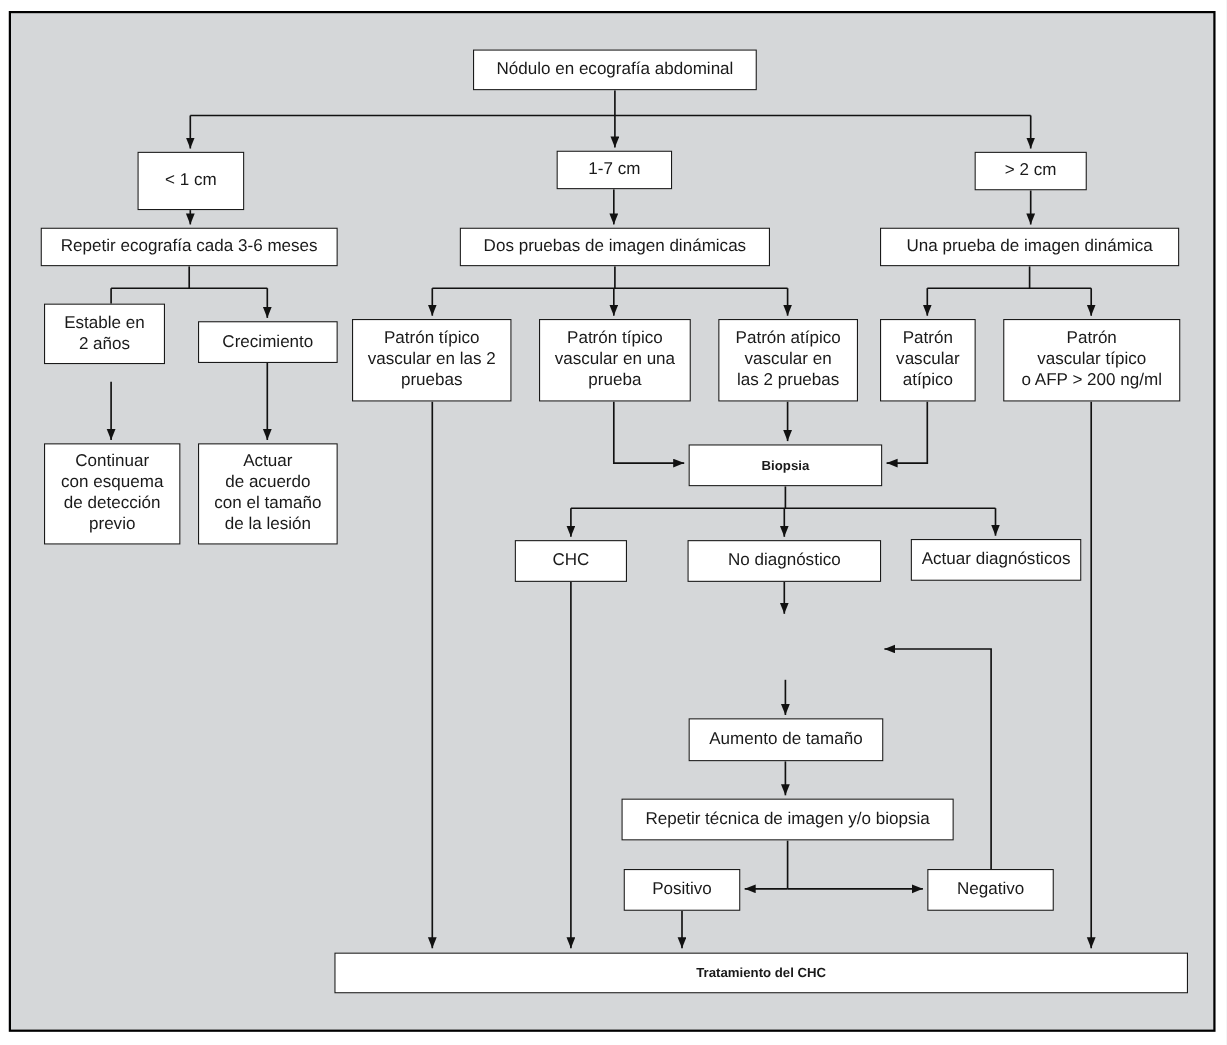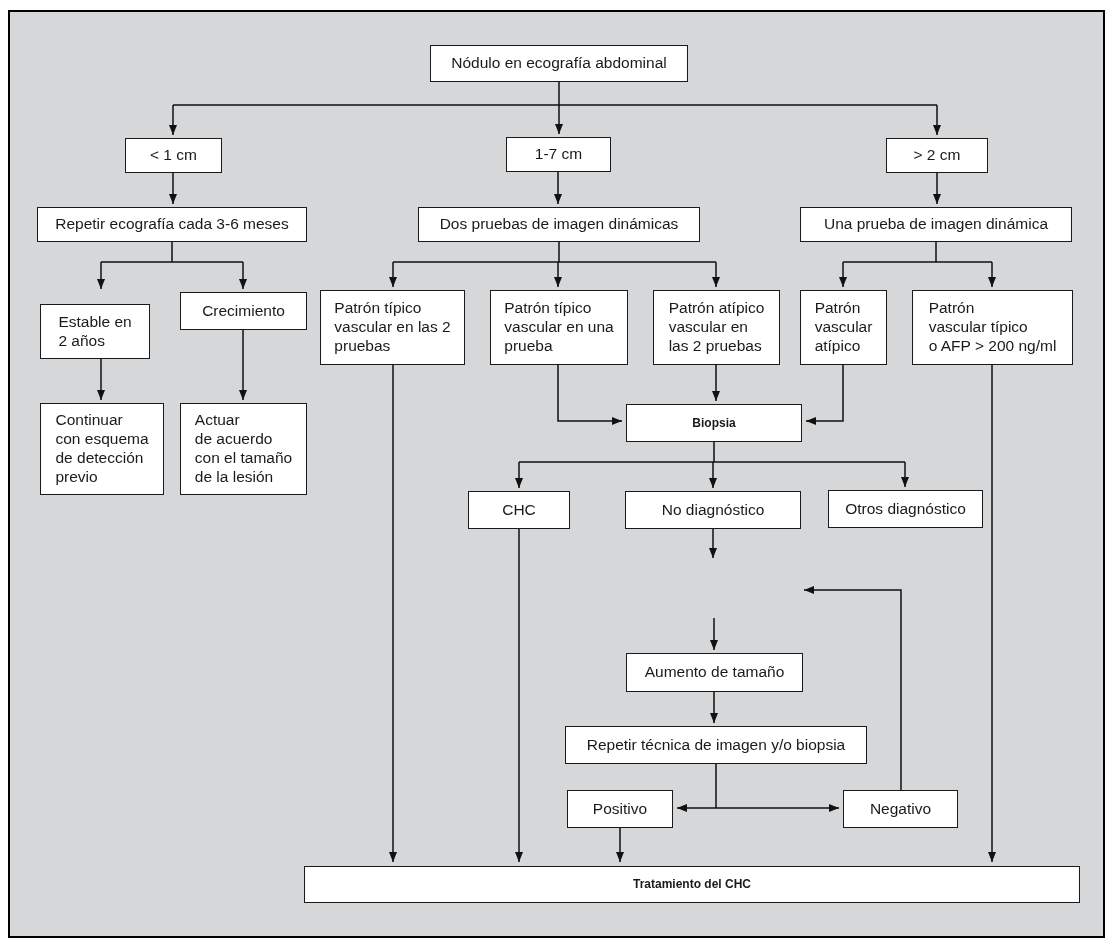--- a/index.html
+++ b/index.html
@@ -19,20 +19,21 @@
   }
   #wires { position: absolute; left: 0; top: 0; width: 1115px; height: 950px; }
   .node {
     position: absolute;
     box-sizing: border-box;
     background: #ffffff;
     border: 1.5px solid #1a1a1a;
     display: flex;
     align-items: center;
     justify-content: center;
+    text-align: center;
     white-space: pre-line;
     font-size: 15.5px;
     line-height: 1.22;
     padding: 2px 4px;
   }
   .node.bold { font-weight: bold; font-size: 12px; }
 </style>
 </head>
 <body>
 
@@ -90,27 +91,27 @@
       <path d="M901,790 L901,590 L804,590" marker-end="url(#ah)"></path>
 
       <path d="M393,365 L393,862" marker-end="url(#ah)"></path>
       <path d="M519,529 L519,862" marker-end="url(#ah)"></path>
       <path d="M620,828 L620,862" marker-end="url(#ah)"></path>
       <path d="M992,365 L992,862" marker-end="url(#ah)"></path>
     </g>
   </svg>
 
   <div class="node" style="left:430px; top:45px;  width:258px; height:37px">Nódulo en ecografía abdominal</div>
-  <div class="node" style="left:125px; top:138px; width:97px;  height:35px">&lt; 1 cm</div>
+  <div class="node" style="left:125px; top:138px; width:97px;  height:53px">&lt; 1 cm</div>
   <div class="node" style="left:506px; top:137px; width:105px; height:35px">1-7 cm</div>
   <div class="node" style="left:886px; top:138px; width:102px; height:35px">&gt; 2 cm</div>
   <div class="node" style="left:37px;  top:207px; width:270px; height:35px">Repetir ecografía cada 3-6 meses</div>
   <div class="node" style="left:418px; top:207px; width:282px; height:35px">Dos pruebas de imagen dinámicas</div>
   <div class="node" style="left:800px; top:207px; width:272px; height:35px">Una prueba de imagen dinámica</div>
-  <div class="node" style="left:40px;  top:304px; width:110px; height:55px">Estable en
+  <div class="node" style="left:40px;  top:276px; width:110px; height:55px">Estable en
 2 años</div>
   <div class="node" style="left:180px; top:292px; width:127px; height:38px">Crecimiento</div>
   <div class="node" style="left:40px;  top:403px; width:124px; height:92px">Continuar
 con esquema
 de detección
 previo</div>
   <div class="node" style="left:180px; top:403px; width:127px; height:92px">Actuar
 de acuerdo
 con el tamaño
 de la lesión</div>
@@ -125,19 +126,19 @@
 las 2 pruebas</div>
   <div class="node" style="left:800px; top:290px; width:87px;  height:75px">Patrón
 vascular
 atípico</div>
   <div class="node" style="left:912px; top:290px; width:161px; height:75px">Patrón
 vascular típico
 o AFP &gt; 200 ng/ml</div>
   <div class="node bold" style="left:626px; top:404px; width:176px; height:38px">Biopsia</div>
   <div class="node" style="left:468px; top:491px; width:102px; height:38px">CHC</div>
   <div class="node" style="left:625px; top:491px; width:176px; height:38px">No diagnóstico</div>
-  <div class="node" style="left:828px; top:490px; width:155px; height:38px">Otros diagnóstico</div>
+  <div class="node" style="left:828px; top:490px; width:155px; height:38px">Actuar diagnósticos</div>
   <div class="node" style="left:626px; top:653px; width:177px; height:39px">Aumento de tamaño</div>
   <div class="node" style="left:565px; top:726px; width:302px; height:38px">Repetir técnica de imagen y/o biopsia</div>
   <div class="node" style="left:567px; top:790px; width:106px; height:38px">Positivo</div>
   <div class="node" style="left:843px; top:790px; width:115px; height:38px">Negativo</div>
   <div class="node bold" style="left:304px; top:866px; width:776px; height:37px">Tratamiento del CHC</div>
 </div>
 
 </body></html>

